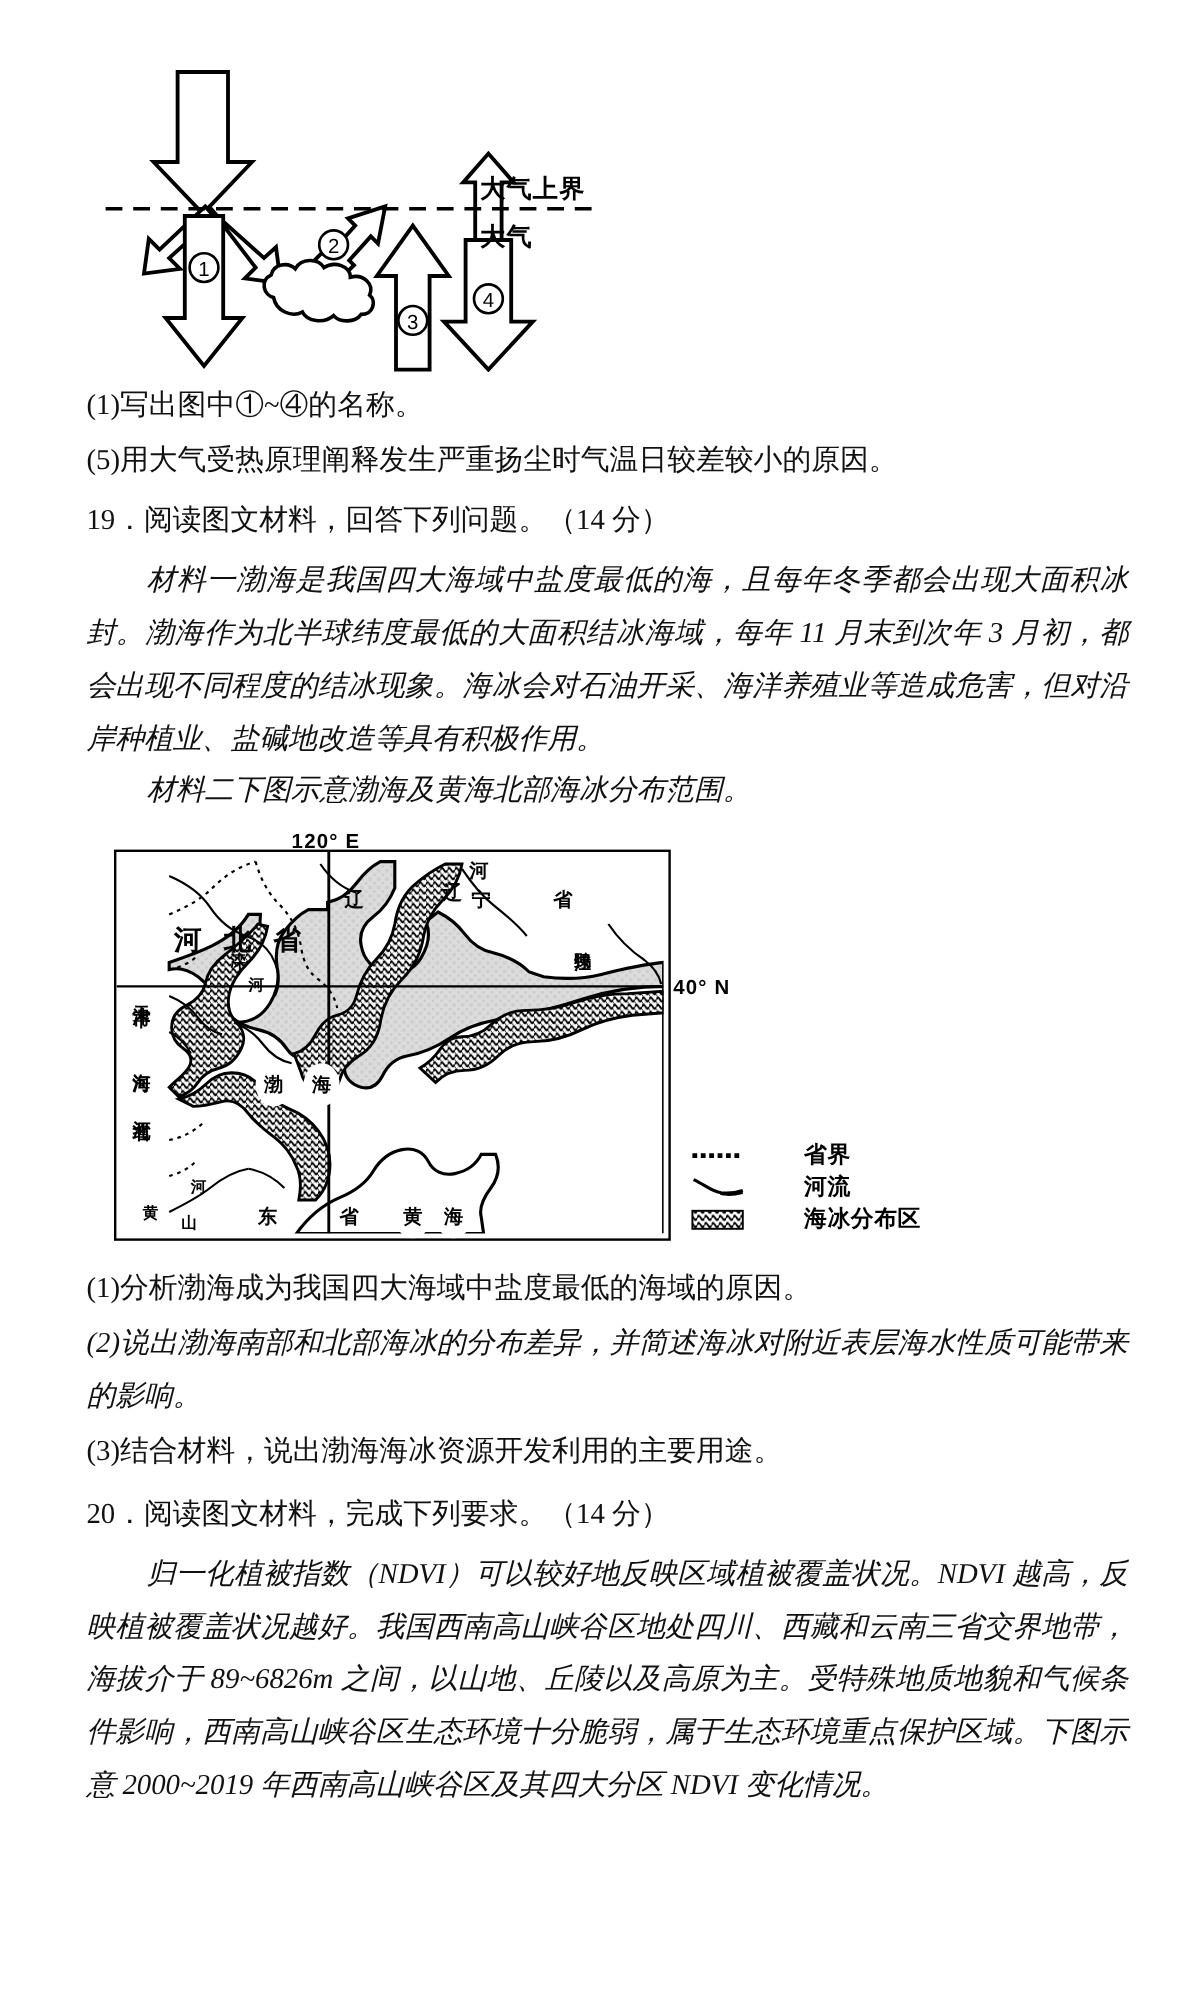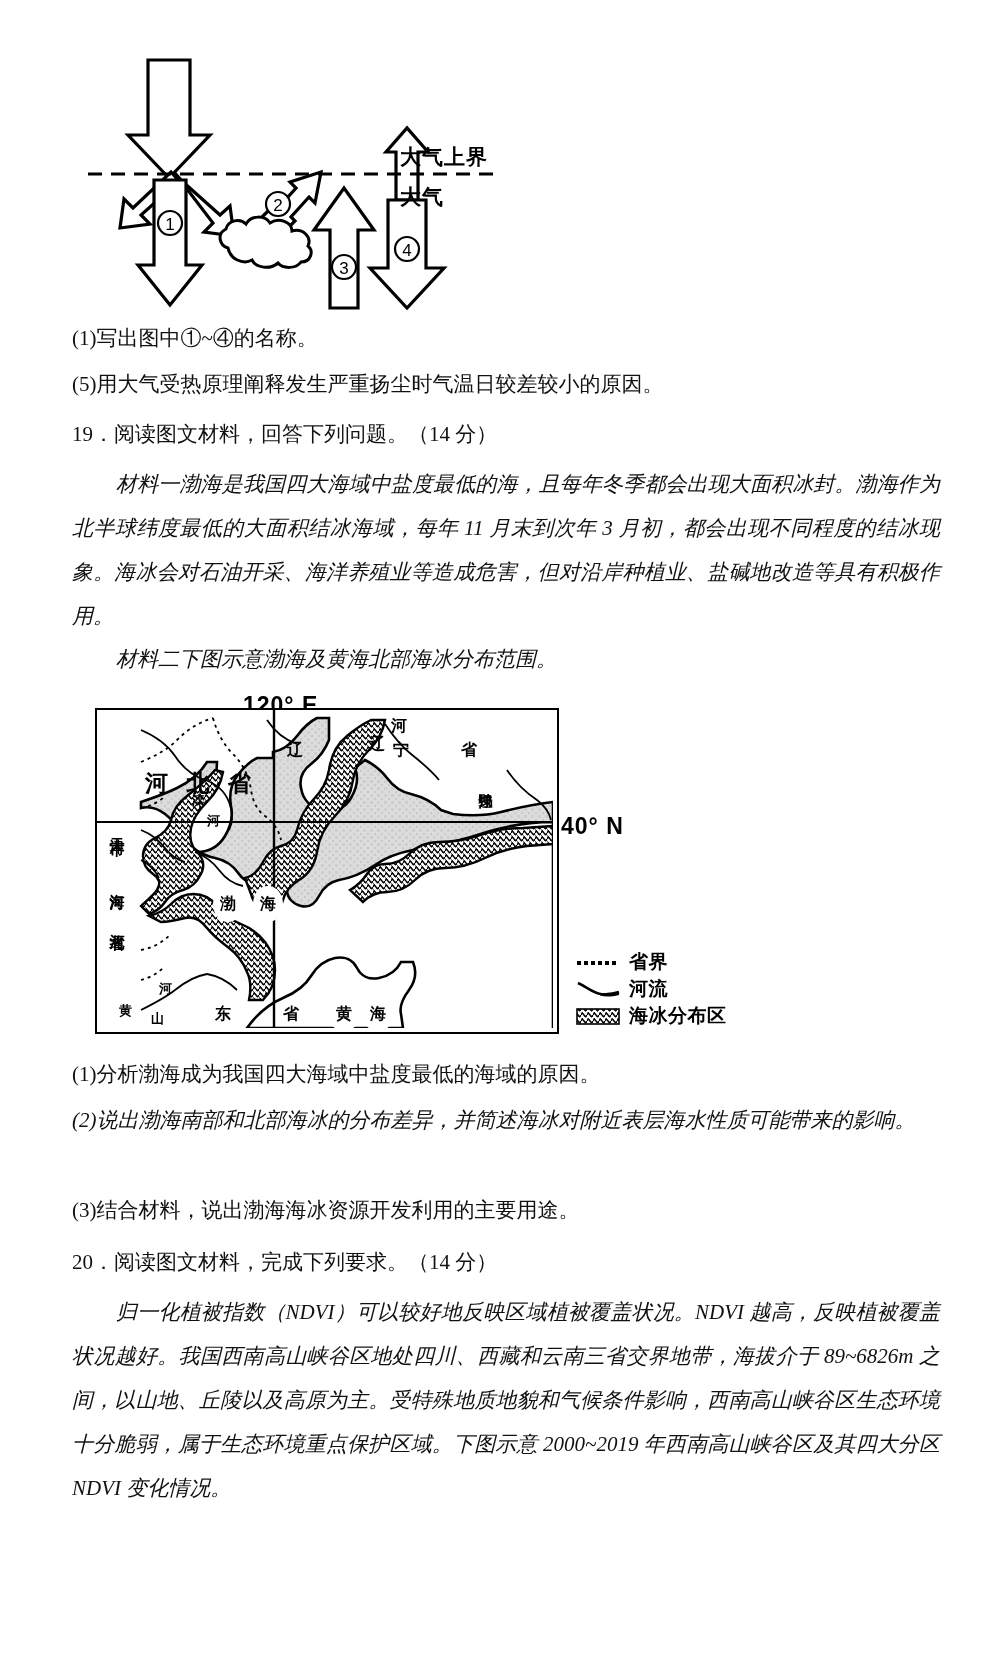--- a/index.html
+++ b/index.html
@@ -39,21 +39,21 @@
     letter-spacing: 1px;
     white-space: nowrap;
   }
   #lbl-top { left: 322px; top: 103px; }
   #lbl-atm { left: 322px; top: 133px; margin-top: 10px; }
 
   
   .ptext {
     position: absolute;
     font-family: "Liberation Serif", "DejaVu Serif", serif;
-    font-size: 21px;
+    font-size: 24px;
     line-height: 44px;
     color: #111;
     white-space: nowrap;
   }
   .ptext.wrap { white-space: normal; font-style: italic; }
   .qline { left: 72px; }
   .para  { left: 72px; width: 868px; text-align: justify; text-indent: 2.1em; }
   .para.noindent { text-indent: 0; }
 
   
@@ -96,21 +96,21 @@
     display: flex;
     align-items: center;
     justify-content: center;
     font-family: "Liberation Sans", "DejaVu Sans", sans-serif;
     font-size: 16px;
     font-weight: 700;
   }
   .coord {
     position: absolute;
     font-family: "Liberation Sans", "DejaVu Sans", sans-serif;
-    font-size: 23px;
+    font-size: 17px;
     font-weight: 700;
     letter-spacing: 1px;
     white-space: nowrap;
   }
   #coord-lon { left: 148px; top: 700px; }
   #coord-lat { left: 466px; top: 813px; }
 
   
   .legend {
     position: absolute;
@@ -129,20 +129,21 @@
     margin-right: 8px;
     flex: 0 0 46px;
     position: relative;
   }
   .legend-text {
     font-family: "Liberation Sans", "DejaVu Sans", sans-serif;
     font-size: 19px;
     font-weight: 700;
     letter-spacing: 0.5px;
     white-space: nowrap;
+    margin-left: 41px;
   }
 </style>
 </head>
 <body>
 
 <div class="page">
 
   <div class="fig1">
     <svg width="460" height="270" viewBox="0 0 460 270">
       <g fill="#ffffff" stroke="#000000" stroke-width="3.2" stroke-linejoin="miter">

